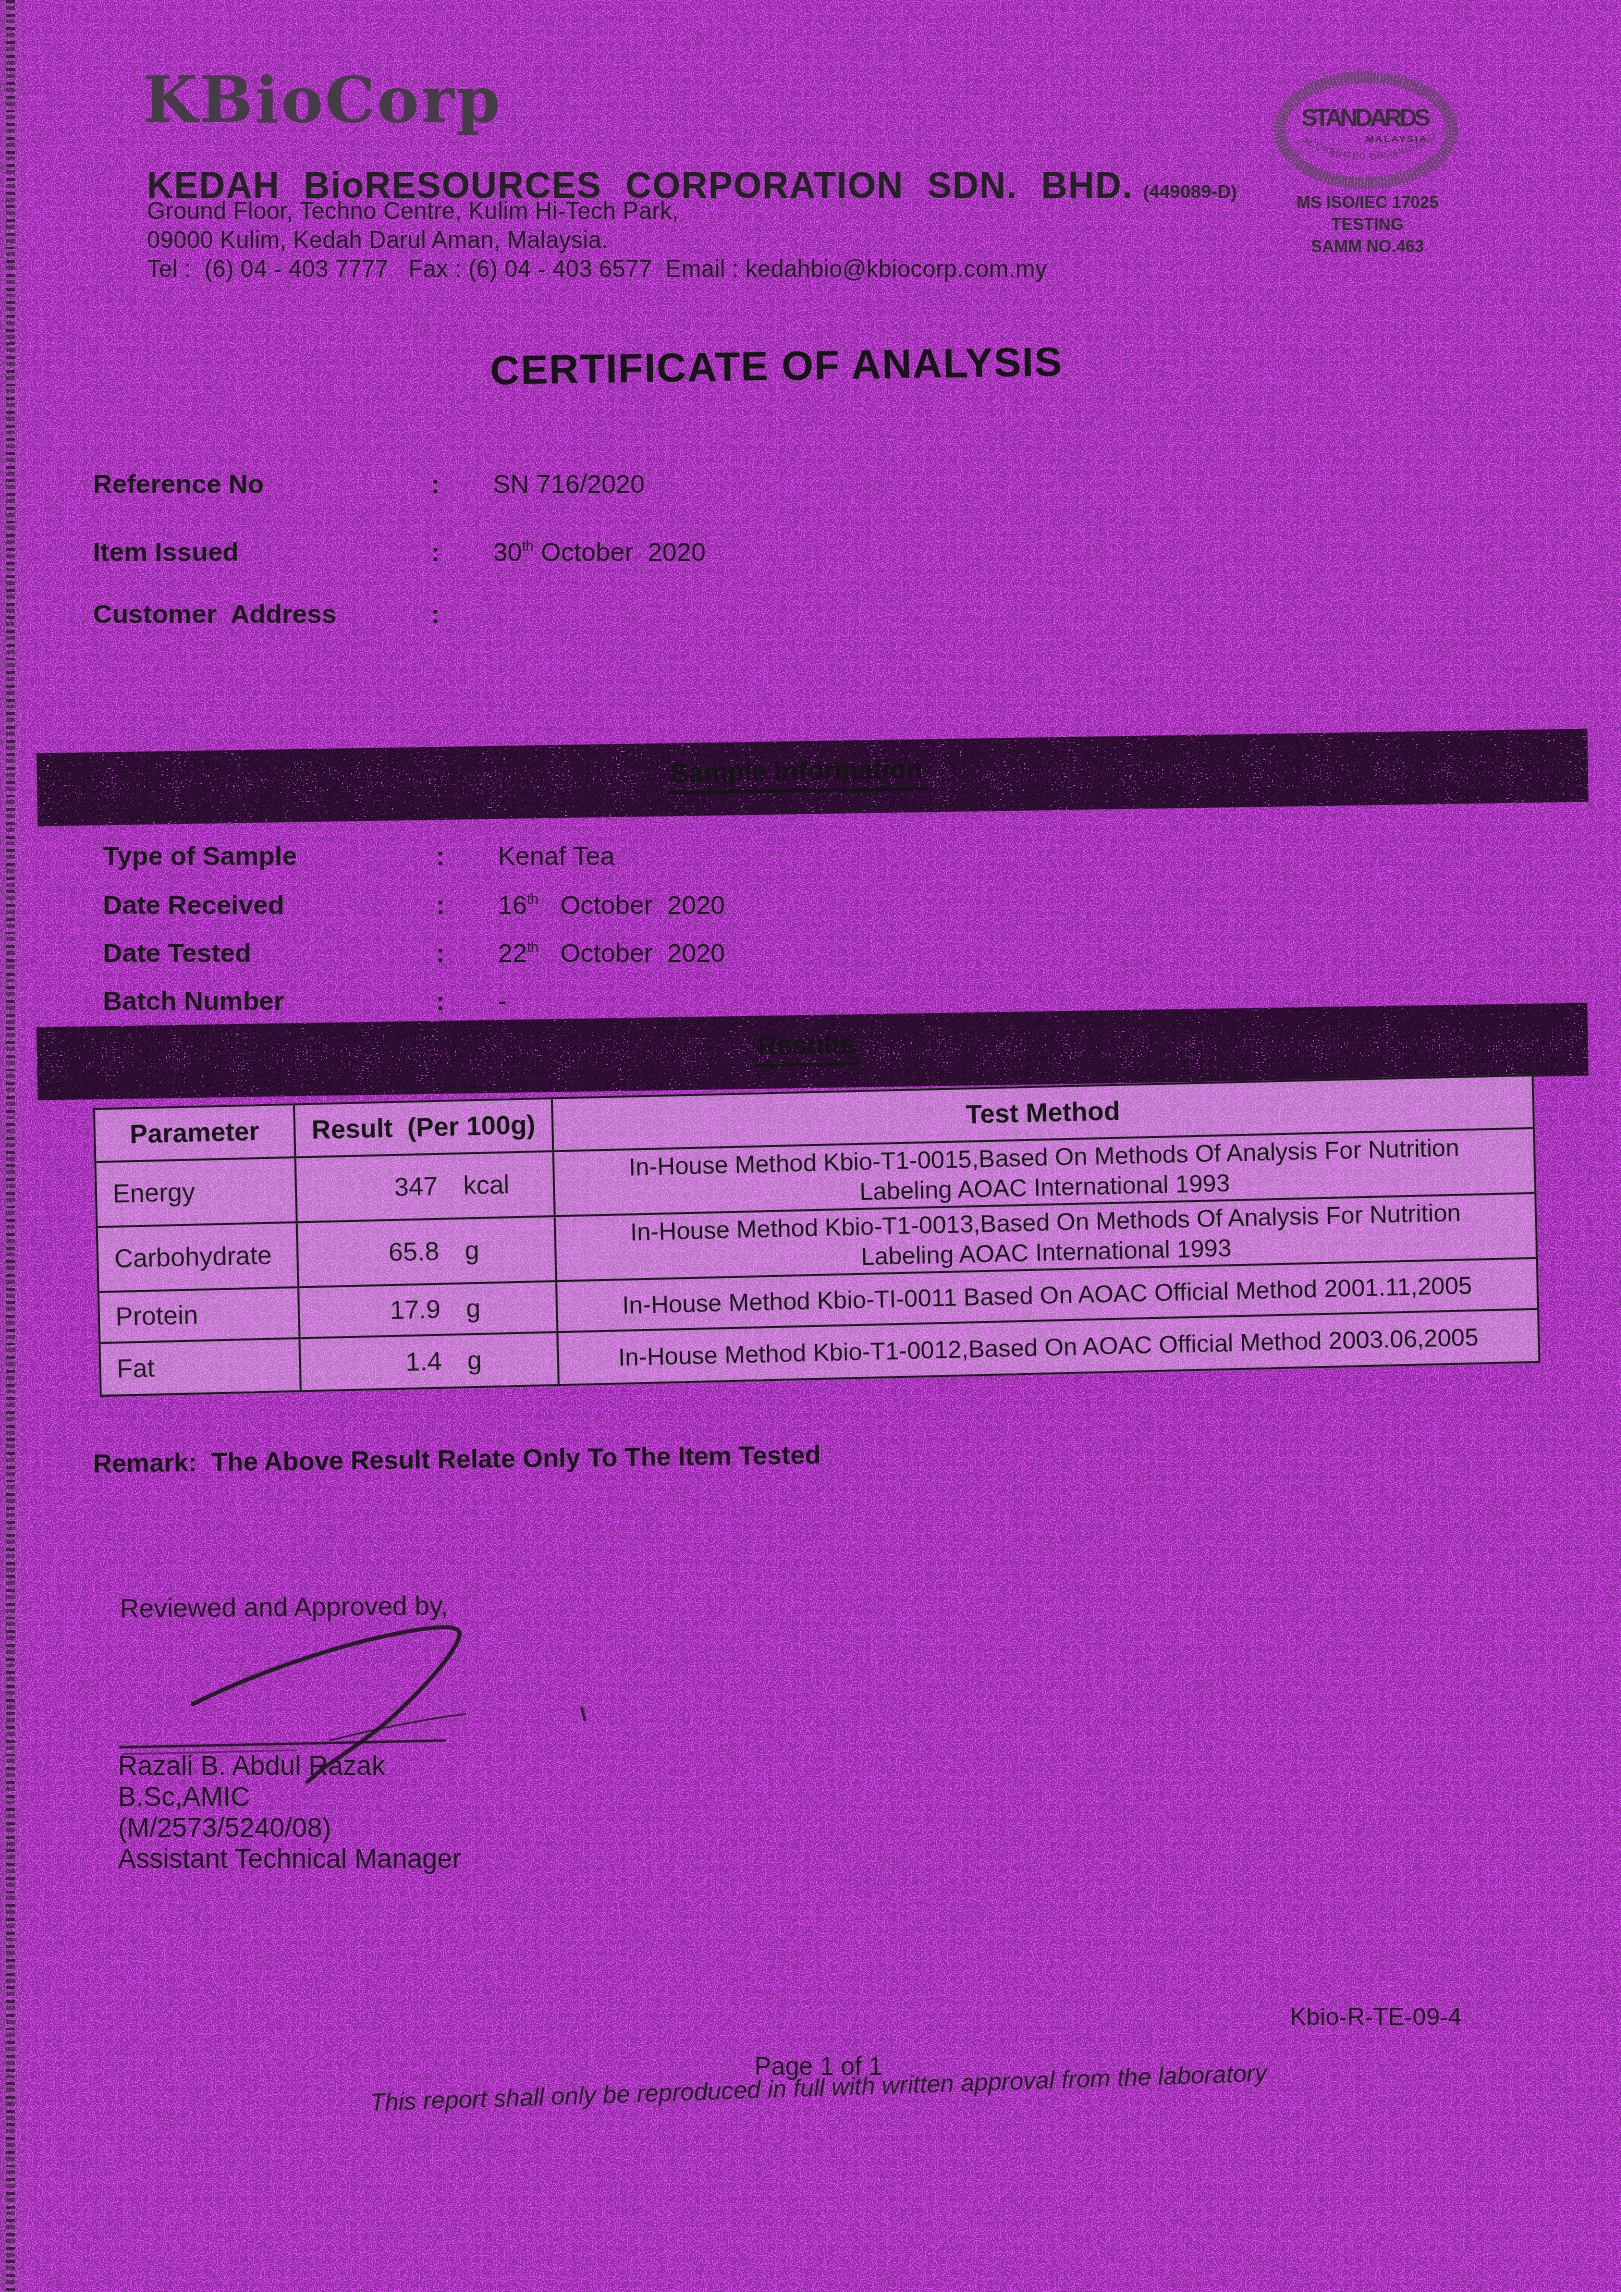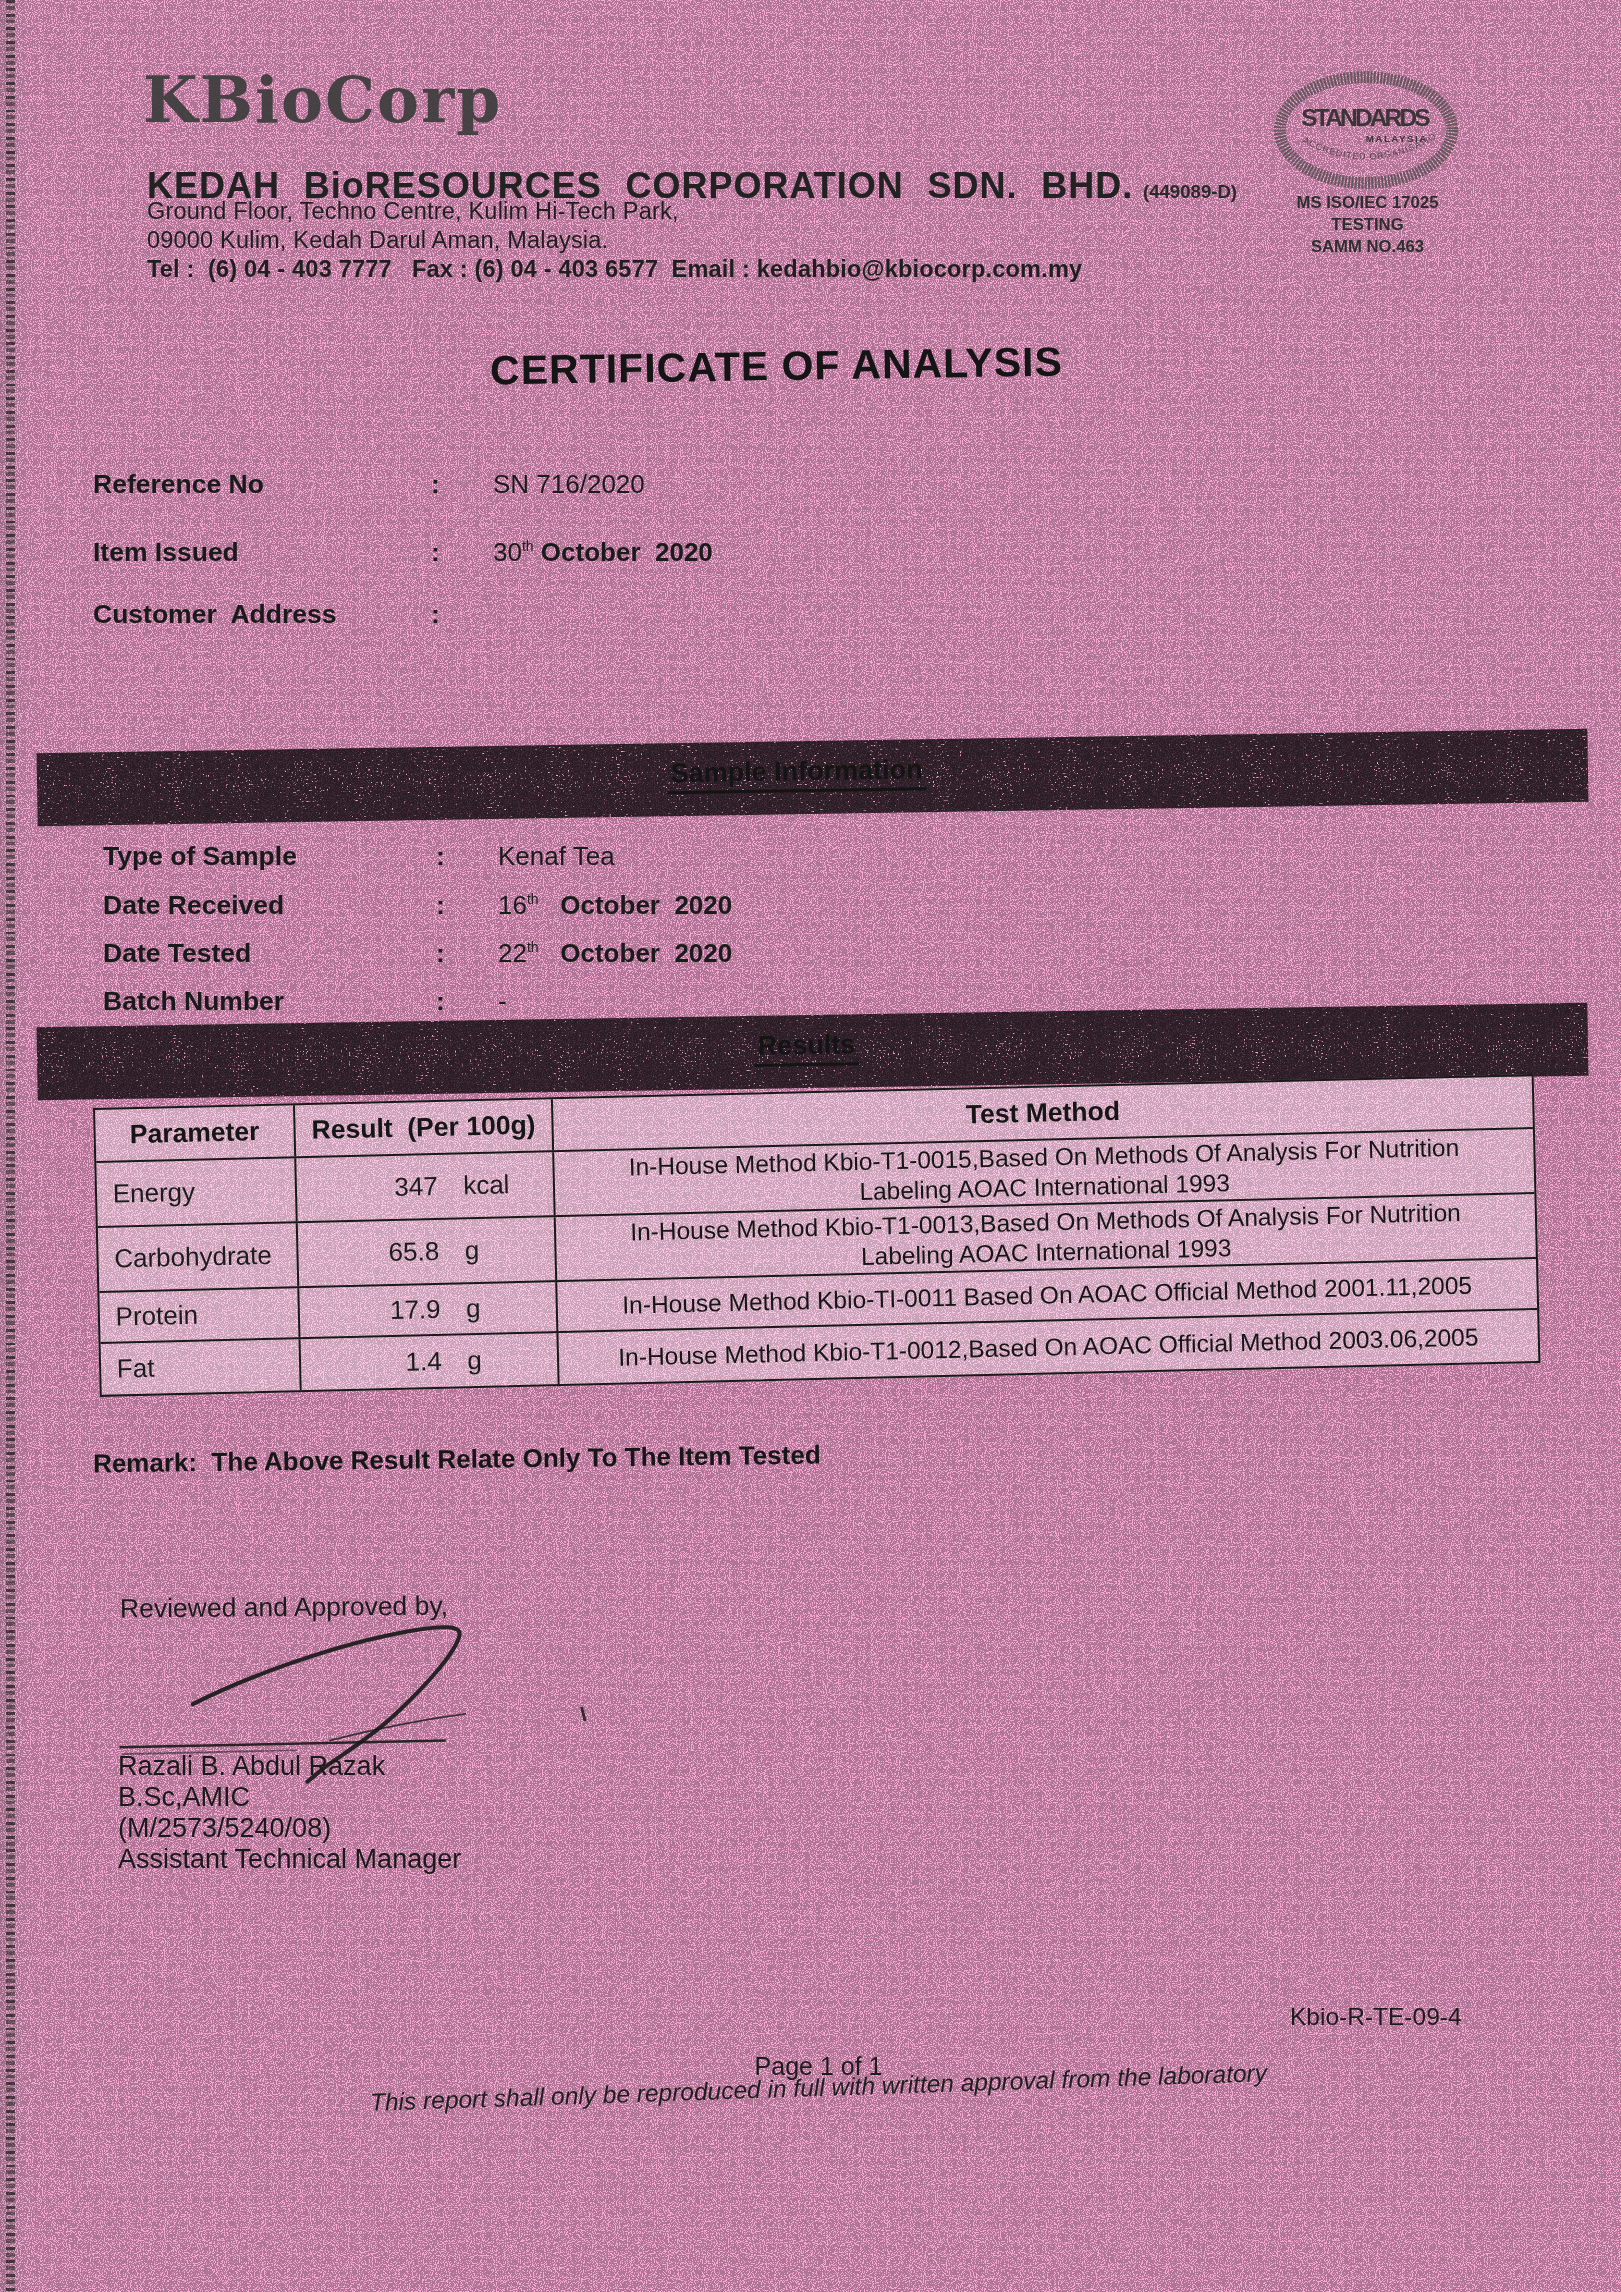--- a/index.html
+++ b/index.html
@@ -1,23 +1,23 @@
 <!DOCTYPE html>
 <html><head>
 <meta charset="utf-8">
 <style>
   * { margin:0; padding:0; box-sizing:border-box; }
   html,body { background:#e8e8e8; }
   body { font-family:"Liberation Sans", sans-serif; color:#1c1c1c; }
   .page {
     position:relative; width:1621px; height:2293px; margin:0 auto;
-    background:#f9a8d4; overflow:hidden;
+    background:#d946ef; overflow:hidden;
   }
   .abs { position:absolute; }
-  .prewrap { white-space:pre-wrap;font-weight:bold; }
+  .prewrap { white-space:pre-wrap; }
 
   
   .edge-streak {
     left:5.9px; top:0; width:8.8px; height:2293px; opacity:.8;
     background:repeating-linear-gradient(180deg,
       rgba(25,25,25,.85) 0 2.9px, rgba(140,140,140,.25) 2.9px 5.9px,
       rgba(40,40,40,.65) 5.9px 9.8px, rgba(170,170,170,.15) 9.8px 13.7px);
     filter:blur(0.4px);
   }
   .edge-smudge {

